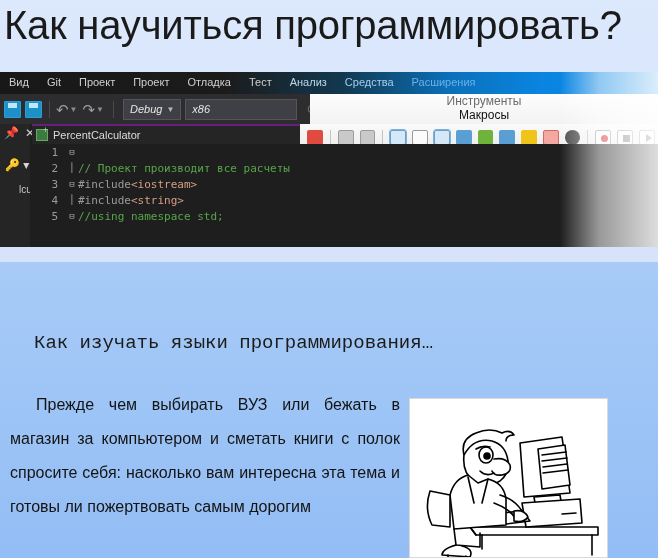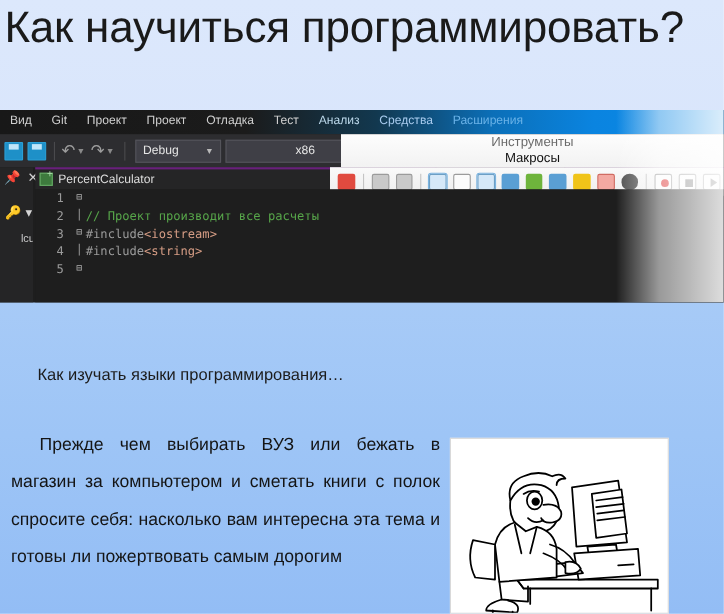--- a/index.html
+++ b/index.html
@@ -19,21 +19,21 @@
   }
 
   
   .blue-body{
     position:absolute; left:0; top:262px; width:658px; height:296px;
     background:linear-gradient(180deg,#a8cbf7 0%, #9ec5f6 45%, #93bdf5 100%);
   }
 
   
   .ide{
-    position:absolute; left:0; top:100px; width:658px; height:175px;
+    position:absolute; left:0; top:72px; width:658px; height:175px;
     background:#1e1e1e; overflow:hidden;
   }
   
   .ide-menubar{
     position:absolute; left:0; top:0; width:658px; height:22px;
     background:linear-gradient(90deg,#181818 0%, #1b1b1b 34%, #12384f 52%, #0b6fb8 68%, #0a84e0 82%, #0b8ae8 100%);
     display:flex; align-items:center; overflow:hidden;
   }
   .ide-menubar .mi{
     font-size:11px; color:#cfcfcf; padding:0 9px; white-space:nowrap;
@@ -57,23 +57,23 @@
     background:#bfe6fa;
   }
   .tb-sep{ width:1px; height:17px; background:#4a4a4d; margin:0 5px; }
   .tb-arrow{ color:#9d9d9d; font-size:15px; margin:0 1px; line-height:1; }
   .tb-caret{ color:#8a8a8a; font-size:8px; margin:0 4px 0 0; }
   .tb-combo{
     height:21px; background:#3f3f46; border:1px solid #54545a;
     color:#e6e6e6; font-size:11px; display:flex; align-items:center;
     padding:0 6px; margin-left:4px; white-space:nowrap;
   }
-  .tb-combo .cv{ margin-right:24px; }
+  .tb-combo .cv{ margin-right:4px;font-style:italic; }
   .tb-combo .cc{ font-size:8px; color:#b9b9b9; }
-  .tb-x86{ width:112px;justify-content:flex-end; }
+  .tb-x86{ width:112px; }
   .tb-ghost{
     color:#6d6d70; font-size:11px; margin-left:10px; white-space:nowrap;
   }
   .tb-run{ color:#3dbd3d; font-size:12px; margin-left:10px; }
 
   
   .npp-strip{
     position:absolute; left:310px; top:22px; width:348px; height:30px;
     background:linear-gradient(180deg,#fdfdfd 0%, #f2f2f2 100%);
     display:flex; align-items:center; overflow:hidden;flex-direction:column;
@@ -196,22 +196,23 @@
   .c-pre{ color:#9b9b9b; }
   .c-inc{ color:#d69d85; }
   .ide-fade-right{
     position:absolute; left:560px; top:0; width:98px; height:175px;
     background:linear-gradient(90deg, rgba(255,255,255,0) 0%, rgba(255,255,255,.55) 40%, rgba(255,255,255,.85) 100%);
     pointer-events:none;
   }
 
   
   .subhead{
-    position:absolute; left:34px; top:332px; font-size:15px; color:#1c1c1c;
+    position:absolute; left:34px; top:332px; font-size:19px; color:#1c1c1c;
     white-space:nowrap;
+    font-family:Liberation Mono, monospace;
   }
   .body-par{
     position:absolute; left:10px; top:388px; width:390px;
     font-size:16px; line-height:34px; color:#141414;
     text-align:justify; text-justify:inter-word;
   }
   .body-par .indent{ display:inline-block; width:26px; }
 
   
   .clipart{
@@ -342,20 +343,21 @@
     </div>
     <div class="code-line">
       <span class="gutter">4</span>
       <span class="fold">│</span>
       <span class="c-pre">#include </span>
       <span class="c-inc">&lt;string&gt;</span>
     </div>
     <div class="code-line">
       <span class="gutter">5</span>
       <span class="fold">⊟</span>
+      <span class="c-cmt">//using namespace std;</span>
     </div>
   </div>
 
   <div class="ide-fade-right"></div>
 </div>
 
 <div class="subhead">Как изучать языки программирования…</div>
 
 <div class="body-par"><span class="indent"></span><span>Прежде чем выбирать ВУЗ или бежать в магазин за компьютером и сметать книги с полок спросите себя: насколько вам интересна эта тема и готовы ли пожертвовать самым дорогим</span></div>
 

